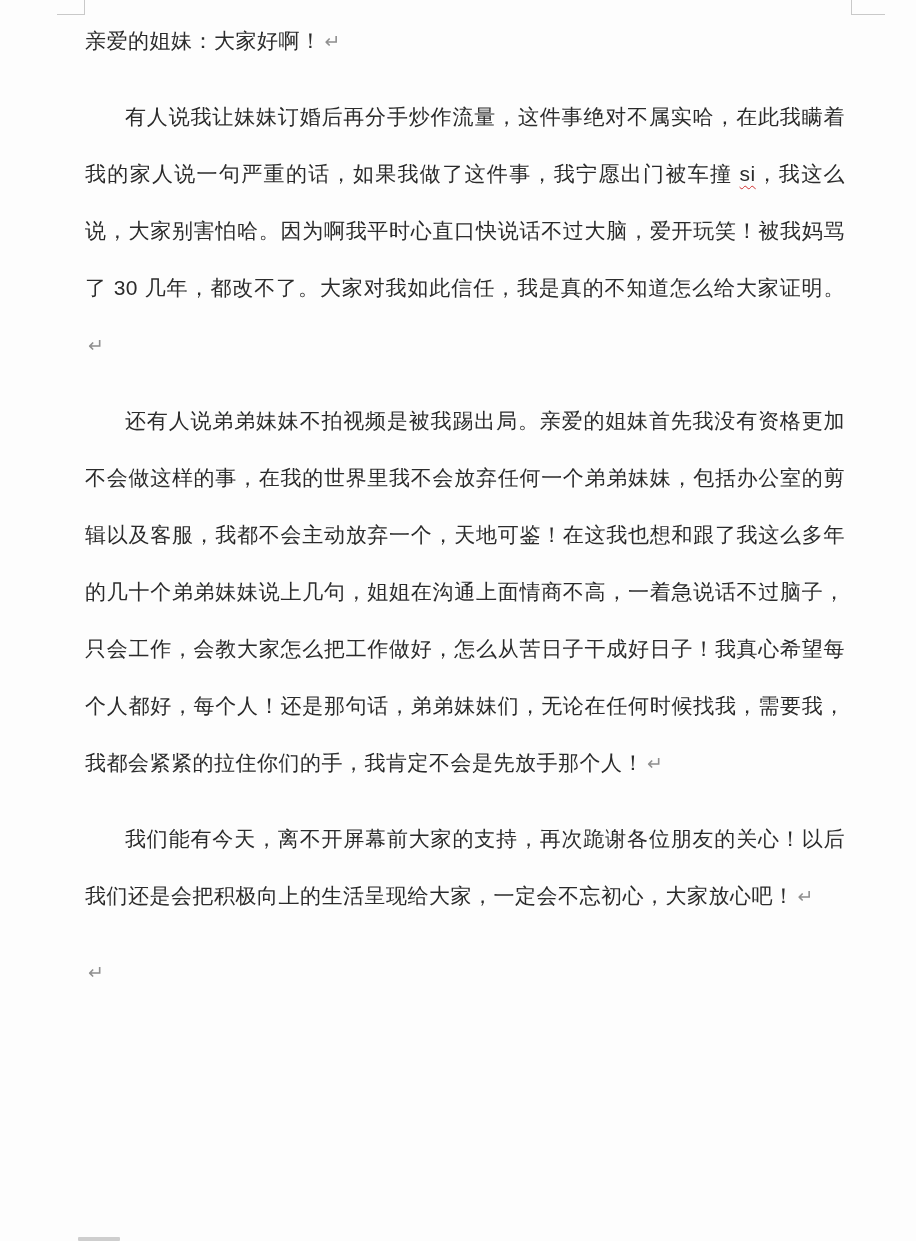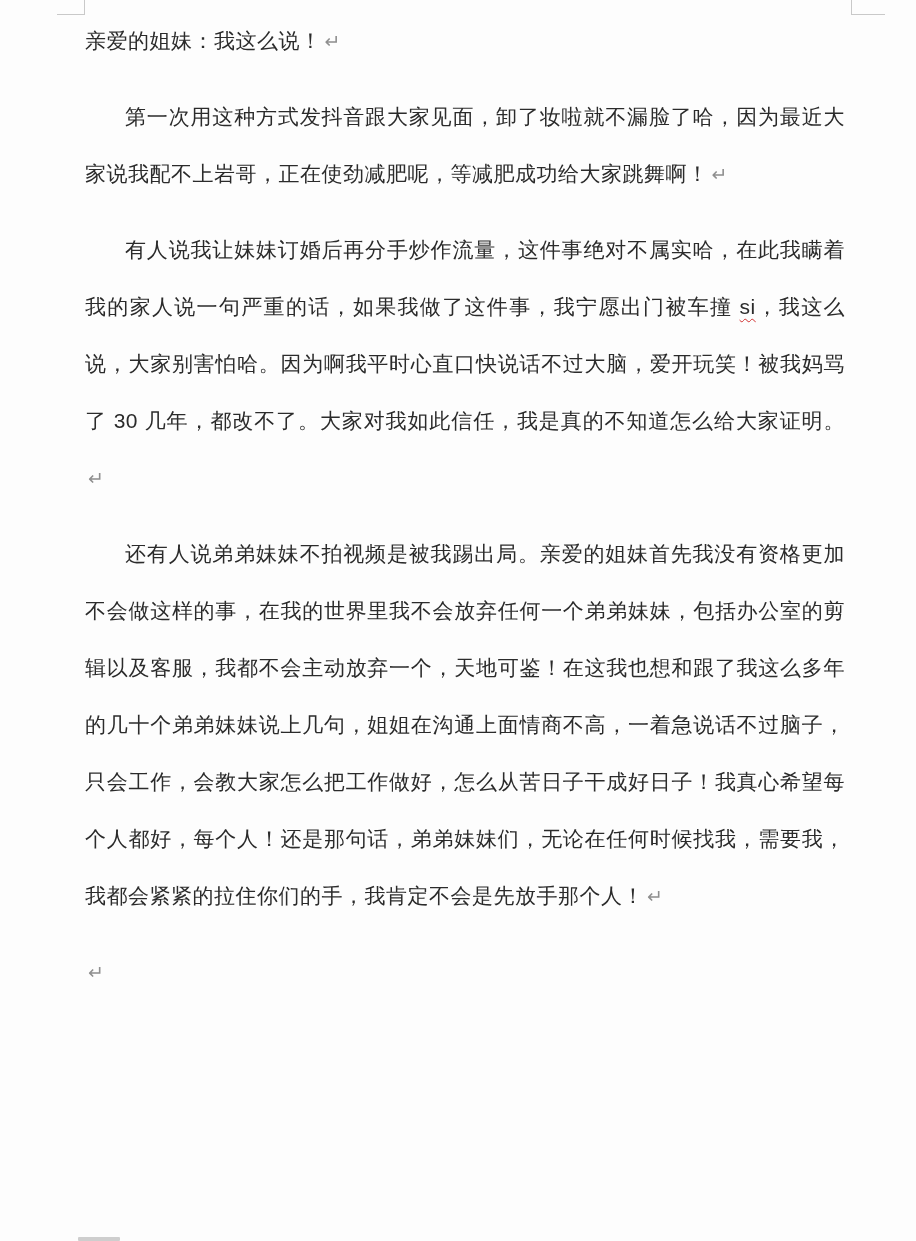--- a/index.html
+++ b/index.html
@@ -72,36 +72,36 @@
 <body>
 
 <div class="page">
 
   <div class="crop-mark tl"></div>
   <div class="crop-mark tr"></div>
 
   <div class="content">
 
     <p class="para no-indent">
-      <span>亲爱的姐妹：我这么说！</span><span class="pmark">↵</span>
+      <span>亲爱的姐妹：大家好啊！</span><span class="pmark">↵</span>
     </p>
 
-    <p class="para">
-      <span>第一次用这种方式发抖音跟大家见面，卸了妆啦就不漏脸了哈，因为最近大家说我配不上岩哥，正在使劲减肥呢，等减肥成功给大家跳舞啊！</span><span class="pmark">↵</span>
-    </p>
 
 
     <p class="para">
       <span>有人说我让妹妹订婚后再分手炒作流量，这件事绝对不属实哈，在此我瞒着我的家人说一句严重的话，如果我做了这件事，我宁愿出门被车撞 </span><span class="misspelled">si</span><span>，我这么说，大家别害怕哈。因为啊我平时心直口快说话不过大脑，爱开玩笑！被我妈骂了 30 几年，都改不了。大家对我如此信任，我是真的不知道怎么给大家证明。</span><span class="pmark">↵</span>
     </p>
 
     <p class="para">
       <span>还有人说弟弟妹妹不拍视频是被我踢出局。亲爱的姐妹首先我没有资格更加不会做这样的事，在我的世界里我不会放弃任何一个弟弟妹妹，包括办公室的剪辑以及客服，我都不会主动放弃一个，天地可鉴！在这我也想和跟了我这么多年的几十个弟弟妹妹说上几句，姐姐在沟通上面情商不高，一着急说话不过脑子，只会工作，会教大家怎么把工作做好，怎么从苦日子干成好日子！我真心希望每个人都好，每个人！还是那句话，弟弟妹妹们，无论在任何时候找我，需要我，我都会紧紧的拉住你们的手，我肯定不会是先放手那个人！</span><span class="pmark">↵</span>
     </p>
 
+    <p class="para">
+      <span>我们能有今天，离不开屏幕前大家的支持，再次跪谢各位朋友的关心！以后我们还是会把积极向上的生活呈现给大家，一定会不忘初心，大家放心吧！</span><span class="pmark">↵</span>
+    </p>
 
     <p class="para no-indent">
       <span></span><span class="pmark">↵</span>
     </p>
 
   </div>
 
   <div class="sliver"></div>
 
 </div>

